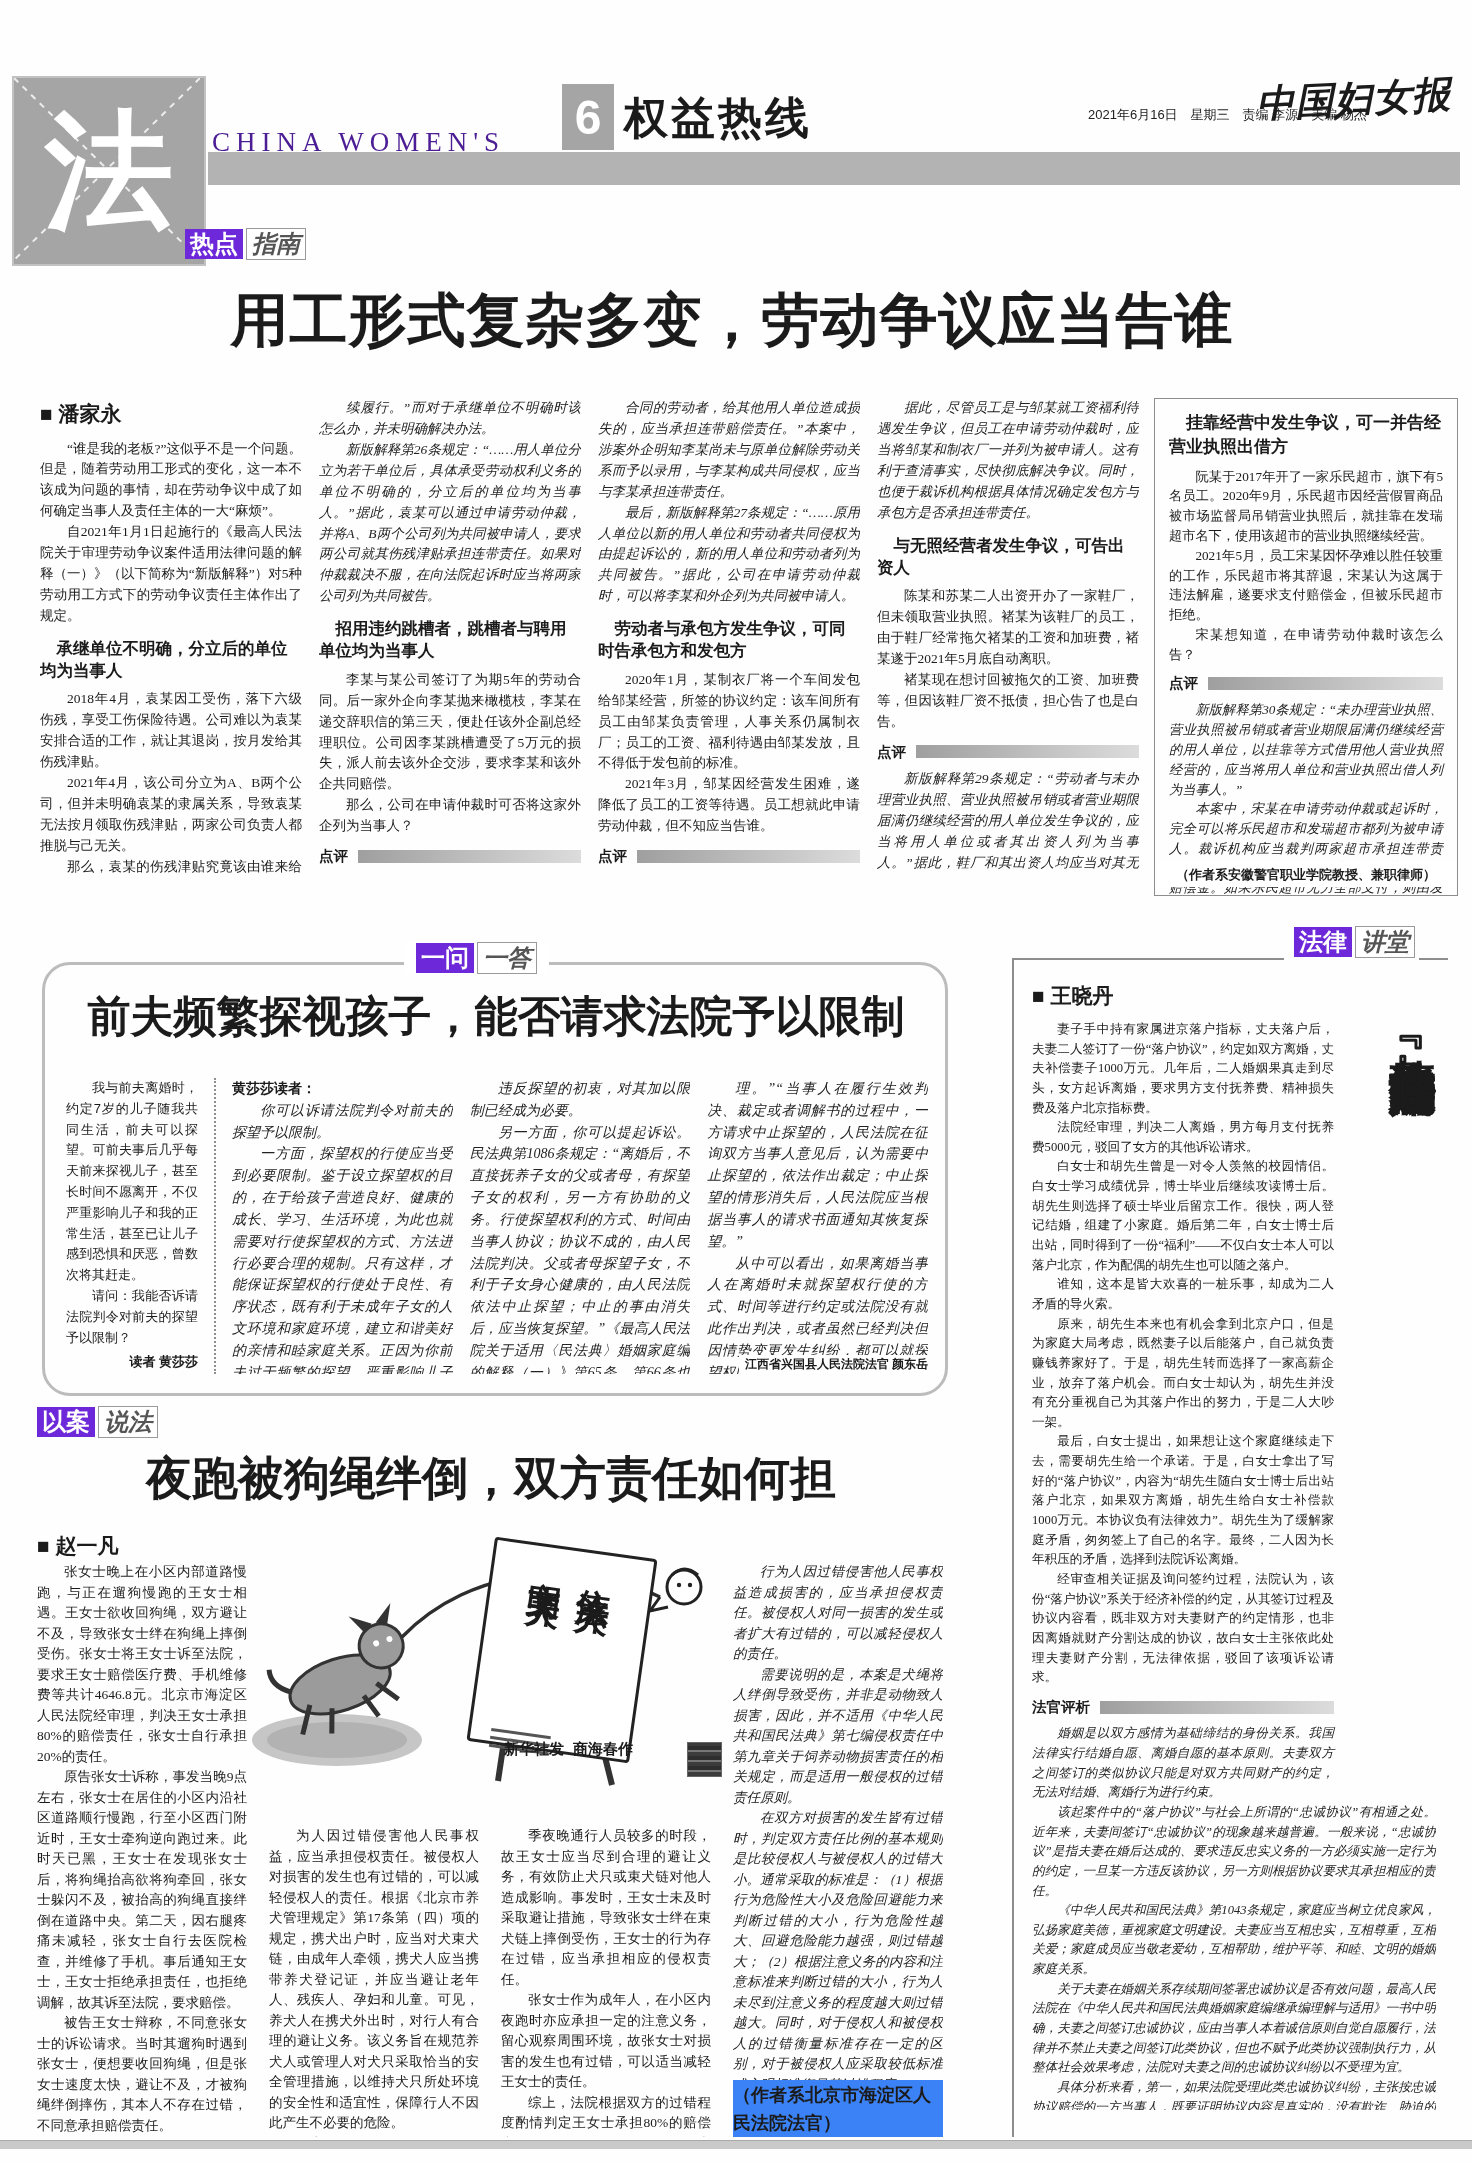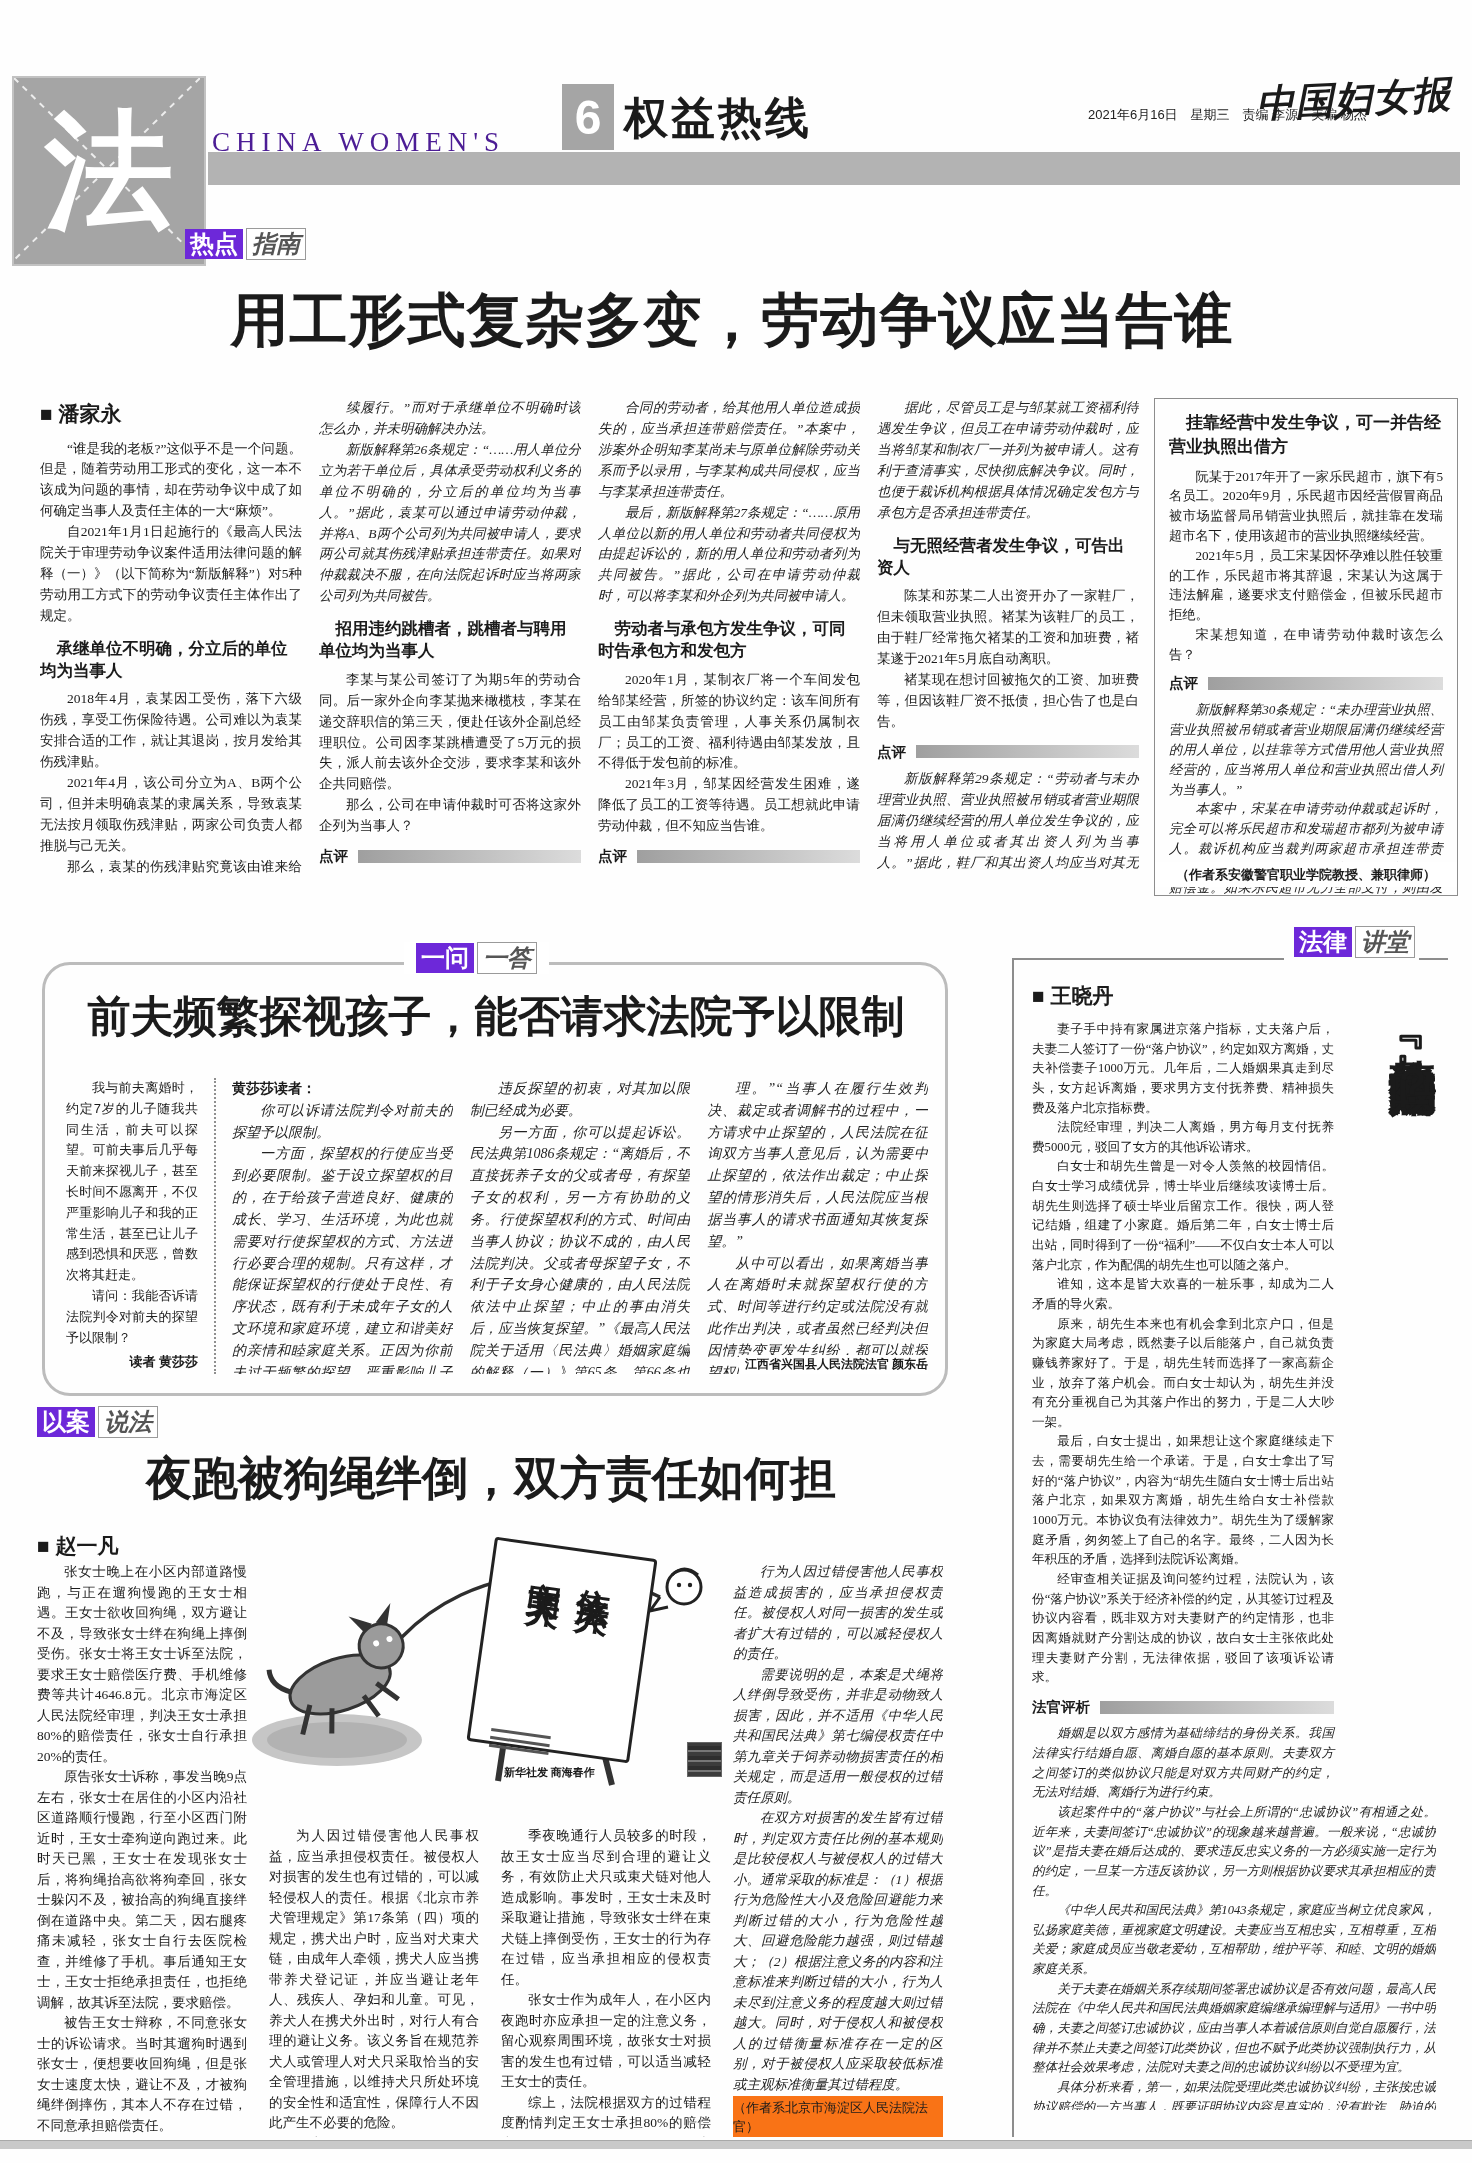--- a/index.html
+++ b/index.html
@@ -54,29 +54,29 @@
   .qdiv{border-left:2px dotted #8f8f8f;margin:0 16px;}
   .qcol{width:224px;margin-right:17px;font-size:14px;line-height:1.56;overflow:hidden;position:relative;}
   .qcol:last-child{margin-right:0;}
   .salut{margin:0;font-weight:700;}
   .sigr{text-align:right;font-weight:700;margin-top:4px;font-style:normal;}
   .qsig{position:absolute;bottom:0;right:0;background:#fff;font-weight:700;font-size:12px;padding-left:6px;}
   
   .casecols{left:37px;top:1562px;width:908px;height:575px;display:flex;gap:22px;font-size:13.5px;line-height:1.52;}
   .ccol{width:210px;overflow:hidden;position:relative;}
   .spacer{height:264px;}
-  .cauthor{position:absolute;bottom:0;left:0;width:100%;background:#f97316;font-weight:400;font-style:normal;
-           font-size:13px;padding-top:2px;}
+  .cauthor{position:absolute;bottom:0;left:0;width:100%;background:#3b82f6;font-weight:700;font-style:normal;
+           font-size:18px;padding-top:2px;}
   
   .cartoon{left:252px;top:1545px;width:492px;height:250px;}
   .signboard{position:absolute;left:228px;top:2px;width:158px;height:192px;background:#fff;border:3px solid #222;
              border-radius:4px;transform:rotate(8deg);display:flex;justify-content:center;align-items:flex-start;padding-top:8px;}
   .signtext{writing-mode:vertical-rl;font-size:34px;font-weight:900;letter-spacing:4px;line-height:1.45;}
   .signlines{position:absolute;left:20px;bottom:10px;width:60px;border-top:3px solid #555;box-shadow:0 8px 0 #555,0 16px 0 #555;}
-  .credit{position:absolute;left:252px;top:220px;font-weight:700;font-size:11px;font-family:Liberation Serif, serif;}
+  .credit{position:absolute;left:252px;top:195px;font-weight:700;font-size:15px;font-family:Liberation Mono, monospace;}
   .seal{position:absolute;left:436px;top:198px;width:33px;height:33px;
         background:repeating-linear-gradient(0deg,#3c3c3c 0 4px,#777 4px 6px,#2e2e2e 6px 10px),#444;outline:1px solid #666;}
   
   .lectbox{left:1012px;top:958px;width:434px;height:1177px;border-left:2px solid #8d8d8d;border-top:2px solid #8d8d8d;}
   .lecttag{left:1284px;top:926px;background:#fefefe;padding:0 4px 4px 10px;}
   .lectbyline{margin:22px 0 10px 18px;}
   .lectflow{margin:0 10px 0 18px;width:404px;height:1090px;overflow:hidden;font-size:12.6px;line-height:1.56;}
   .lectvert{float:right;width:88px;height:762px;margin-left:14px;writing-mode:vertical-rl;
             font-size:47px;font-weight:900;line-height:1.02;letter-spacing:1px;}
   

